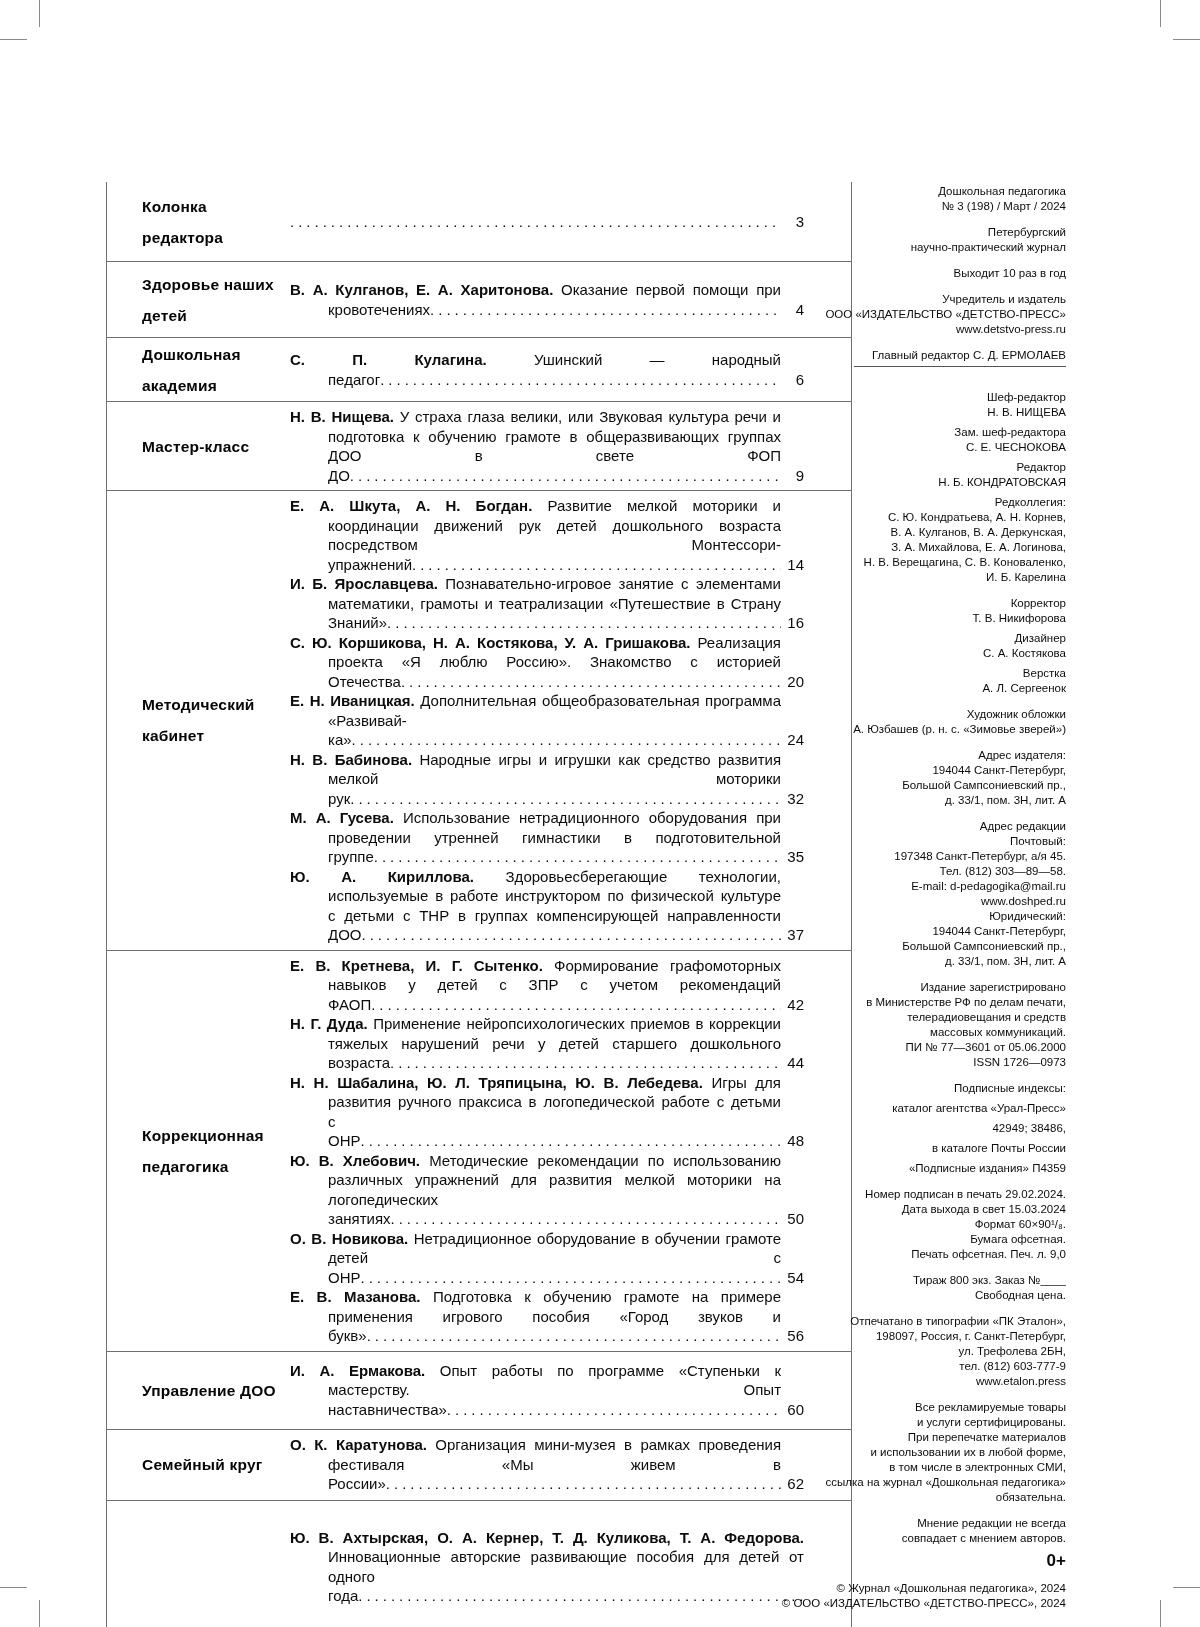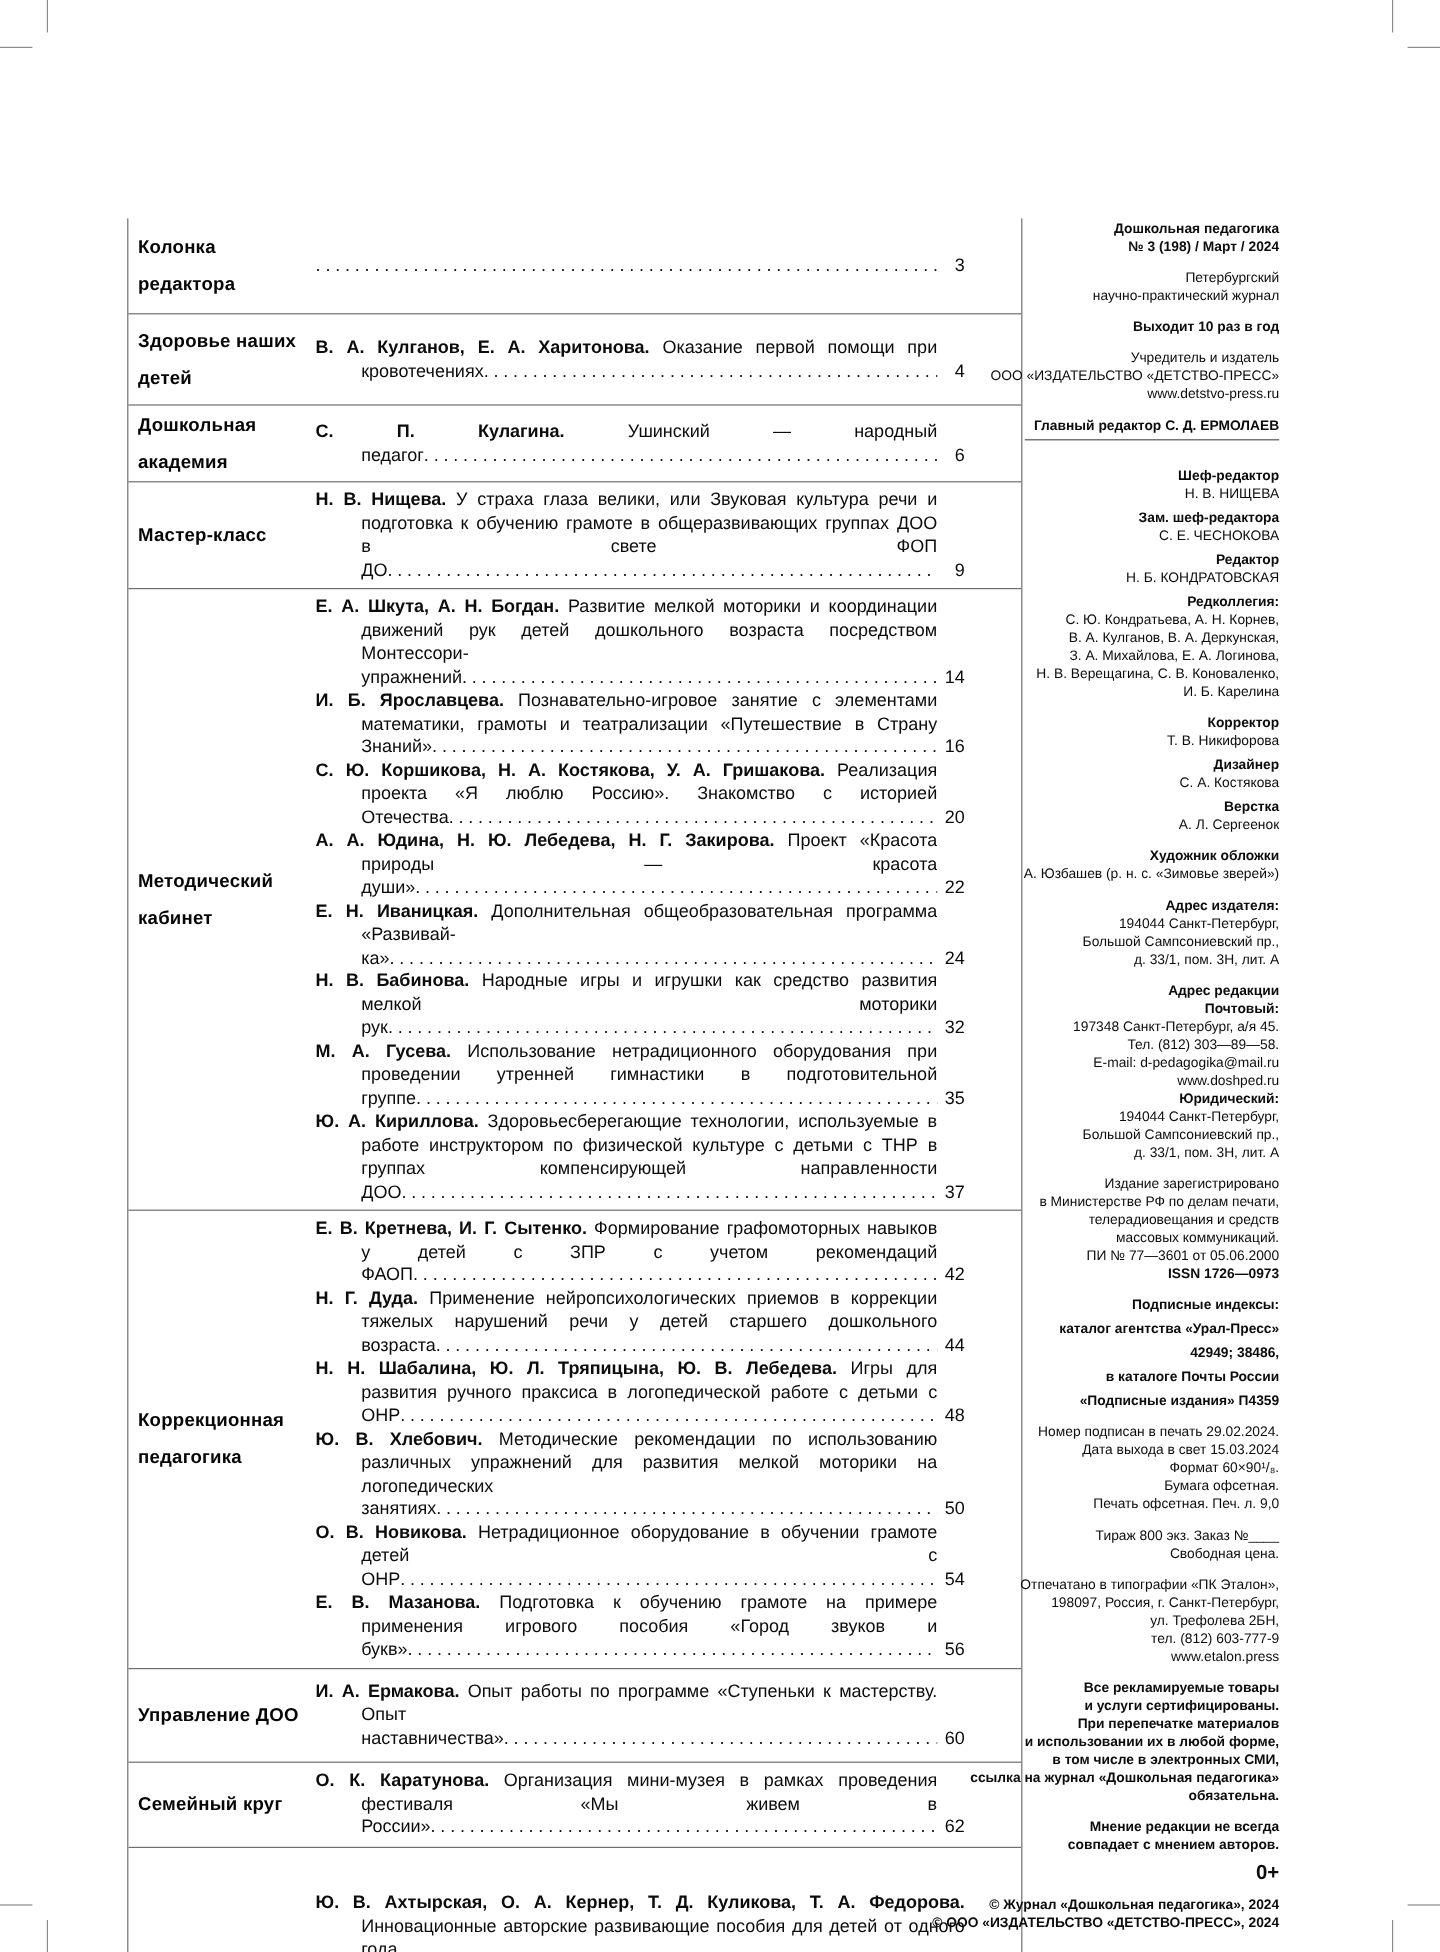--- a/index.html
+++ b/index.html
@@ -15,21 +15,21 @@
   .toc {
     position:absolute; left:106px; top:182px; width:746px;
     border-left:1px solid #6f6f6f; border-right:1px solid #6f6f6f;
     box-sizing:border-box; background:#fff;
   }
   .row { display:flex; border-bottom:1px solid #6f6f6f; box-sizing:border-box; }
   .labelcol {
     width:156px; flex:none; box-sizing:border-box;
     display:flex; flex-direction:column; justify-content:center;
     padding-left:8px; font-weight:bold; font-size:15.5px; line-height:31px;
-    color:#060606; letter-spacing:0.2px;
+    color:#060606; letter-spacing:0.2px;margin-left:27px;
   }
   .entrycol {
     flex:1; box-sizing:border-box; padding:5px 47px 5px 0;
     display:flex; flex-direction:column; justify-content:center;
   }
   .entry {
     display:grid; grid-template-columns:1fr auto;
     font-size:15px; line-height:19.5px; color:#0c0c0c;
   }
   .entry .txt {
@@ -43,21 +43,21 @@
   .authors { font-weight:bold; }
   .entry .pg { align-self:end; text-align:right; min-width:20px; padding-left:3px; }
   
   .masthead {
     position:absolute; top:184px; right:134px; width:212px;
     display:flex; flex-direction:column; align-items:flex-end;
     font-size:11.5px; line-height:15px; color:#0c0c0c;
     text-align:right;
   }
   .m-line { white-space:nowrap; }
-  .m-line.b { font-weight:bold; }
+  .m-line.b { font-weight:normal; }
   .m-line.g1 { margin-top:5px;padding-left:44px; }
   .m-line.g2 { margin-top:11px; }
   .m-line.rule { width:212px; border-bottom:1px solid #555; padding-bottom:3px; margin-bottom:18px; }
   .m-line.lg { font-size:17px; line-height:19px; font-weight:bold; }
 </style>
 </head>
 <body>
 
 <div class="mark" style="left:39px;top:0;width:1px;height:27px;"></div>
 <div class="mark" style="left:0;top:39px;width:27px;height:1px;"></div>
@@ -126,24 +126,20 @@
           <span class="txt"><span class="authors">Е. А. Шкута, А. Н. Богдан. </span>Развитие мелкой моторики и координации движений рук детей дошкольного возраста посредством Монтессори-упражнений</span>
           <span class="pg">14</span>
         </div>
         <div class="entry">
           <span class="txt"><span class="authors">И. Б. Ярославцева. </span>Познавательно-игровое занятие с элементами математики, грамоты и театрализации «Путешествие в Страну Знаний»</span>
           <span class="pg">16</span>
         </div>
         <div class="entry">
           <span class="txt"><span class="authors">С. Ю. Коршикова, Н. А. Костякова, У. А. Гришакова. </span>Реализация проекта «Я люблю Россию». Знакомство с историей Отечества</span>
           <span class="pg">20</span>
-        </div>
-        <div class="entry">
-          <span class="txt"><span class="authors">А. А. Юдина, Н. Ю. Лебедева, Н. Г. Закирова. </span>Проект «Красота природы — красота души»</span>
-          <span class="pg">22</span>
         </div>
         <div class="entry">
           <span class="txt"><span class="authors">Е. Н. Иваницкая. </span>Дополнительная общеобразовательная программа «Развивай-ка»</span>
           <span class="pg">24</span>
         </div>
         <div class="entry">
           <span class="txt"><span class="authors">Н. В. Бабинова. </span>Народные игры и игрушки как средство развития мелкой моторики рук</span>
           <span class="pg">32</span>
         </div>
         <div class="entry">

